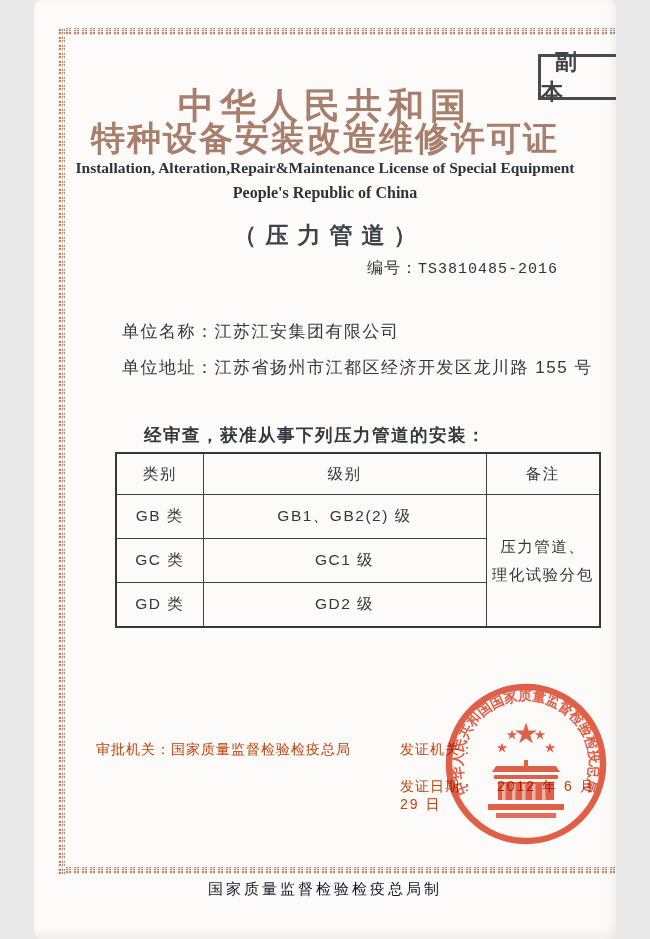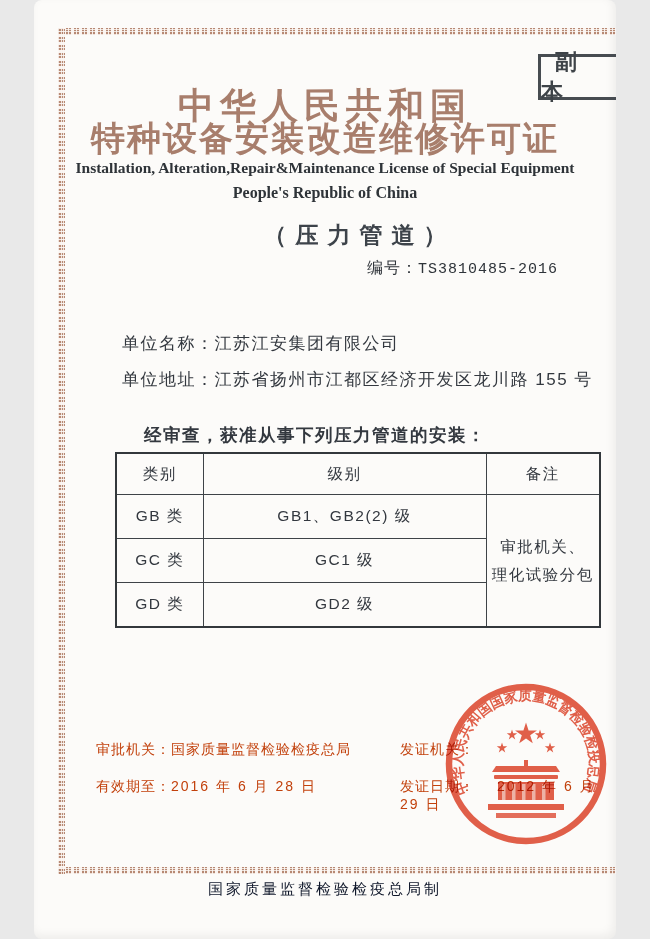--- a/index.html
+++ b/index.html
@@ -50,28 +50,28 @@
     font-size:34px;font-weight:bold;color:#a87e6c;letter-spacing:2px;
   }
   .title-en{
     position:absolute;left:0;width:100%;text-align:center;
     font-family:"Liberation Serif",serif;font-weight:bold;color:#2e3338;
   }
   .title-en1{top:159px;font-size:15.5px;}
   .title-en2{top:184px;font-size:16px;}
   .subtitle{
     position:absolute;left:0;top:220px;width:100%;text-align:center;
-    font-size:23px;font-weight:600;color:#3d434a;letter-spacing:9px;text-indent:9px;margin-left:30px;
+    font-size:23px;font-weight:600;color:#3d434a;letter-spacing:9px;text-indent:9px;
   }
   .license-no{
     position:absolute;top:258px;right:58px;
     font-size:16px;color:#2f343a;letter-spacing:1px;
   }
   .license-no .num{font-family:"Liberation Mono",monospace;font-size:15px;letter-spacing:1px;}
-  .field-line{position:absolute;left:88px;font-size:17px;color:#33383f;letter-spacing:1.5px;margin-top:12px;}
+  .field-line{position:absolute;left:88px;font-size:17px;color:#33383f;letter-spacing:1.5px;}
   .unit-name{top:320px;}
   .unit-addr{top:356px;}
   .intro{
     position:absolute;left:110px;top:423px;
     font-size:17.5px;color:#33383f;letter-spacing:1.5px;font-weight:600;
   }
   table.scope{
     position:absolute;left:81px;top:452px;width:484px;
     border-collapse:collapse;table-layout:fixed;
   }
@@ -152,40 +152,37 @@
     <tbody>
         <tr>
       <th>类别</th>
       <th>级别</th>
       <th>备注</th>
     </tr>
     <tr>
       <td>GB 类</td>
       <td>GB1、GB2(2) 级</td>
       <td class="remark-cell" rowspan="3">
-        <span>审批机关、</span><br>
+        <span>压力管道、</span><br>
         <span>理化试验分包</span>
       </td>
     </tr>
     <tr>
       <td>GC 类</td>
       <td>GC1 级</td>
     </tr>
     <tr>
       <td>GD 类</td>
       <td>GD2 级</td>
     </tr>
   </tbody>
     </table>
 
   <div class="bottom-line bl-approval">
     <span>审批机关：</span><span>国家质量监督检验检疫总局</span>
-  </div>
-  <div class="bottom-line bl-valid">
-    <span>有效期至：</span><span class="date-val">2016 年 6 月 28 日</span>
   </div>
   <div class="bottom-line bl-issuer">
     <span>发证机关：</span>
   </div>
   <div class="bottom-line bl-issuedate">
     <span>发证日期：</span><span class="val date-val">2012 年 6 月 29 日</span>
   </div>
 
   <svg class="stamp" viewBox="0 0 176 176">
     <circle cx="88" cy="88" r="77" fill="none" stroke="#e04f37" stroke-width="6.5"></circle>

